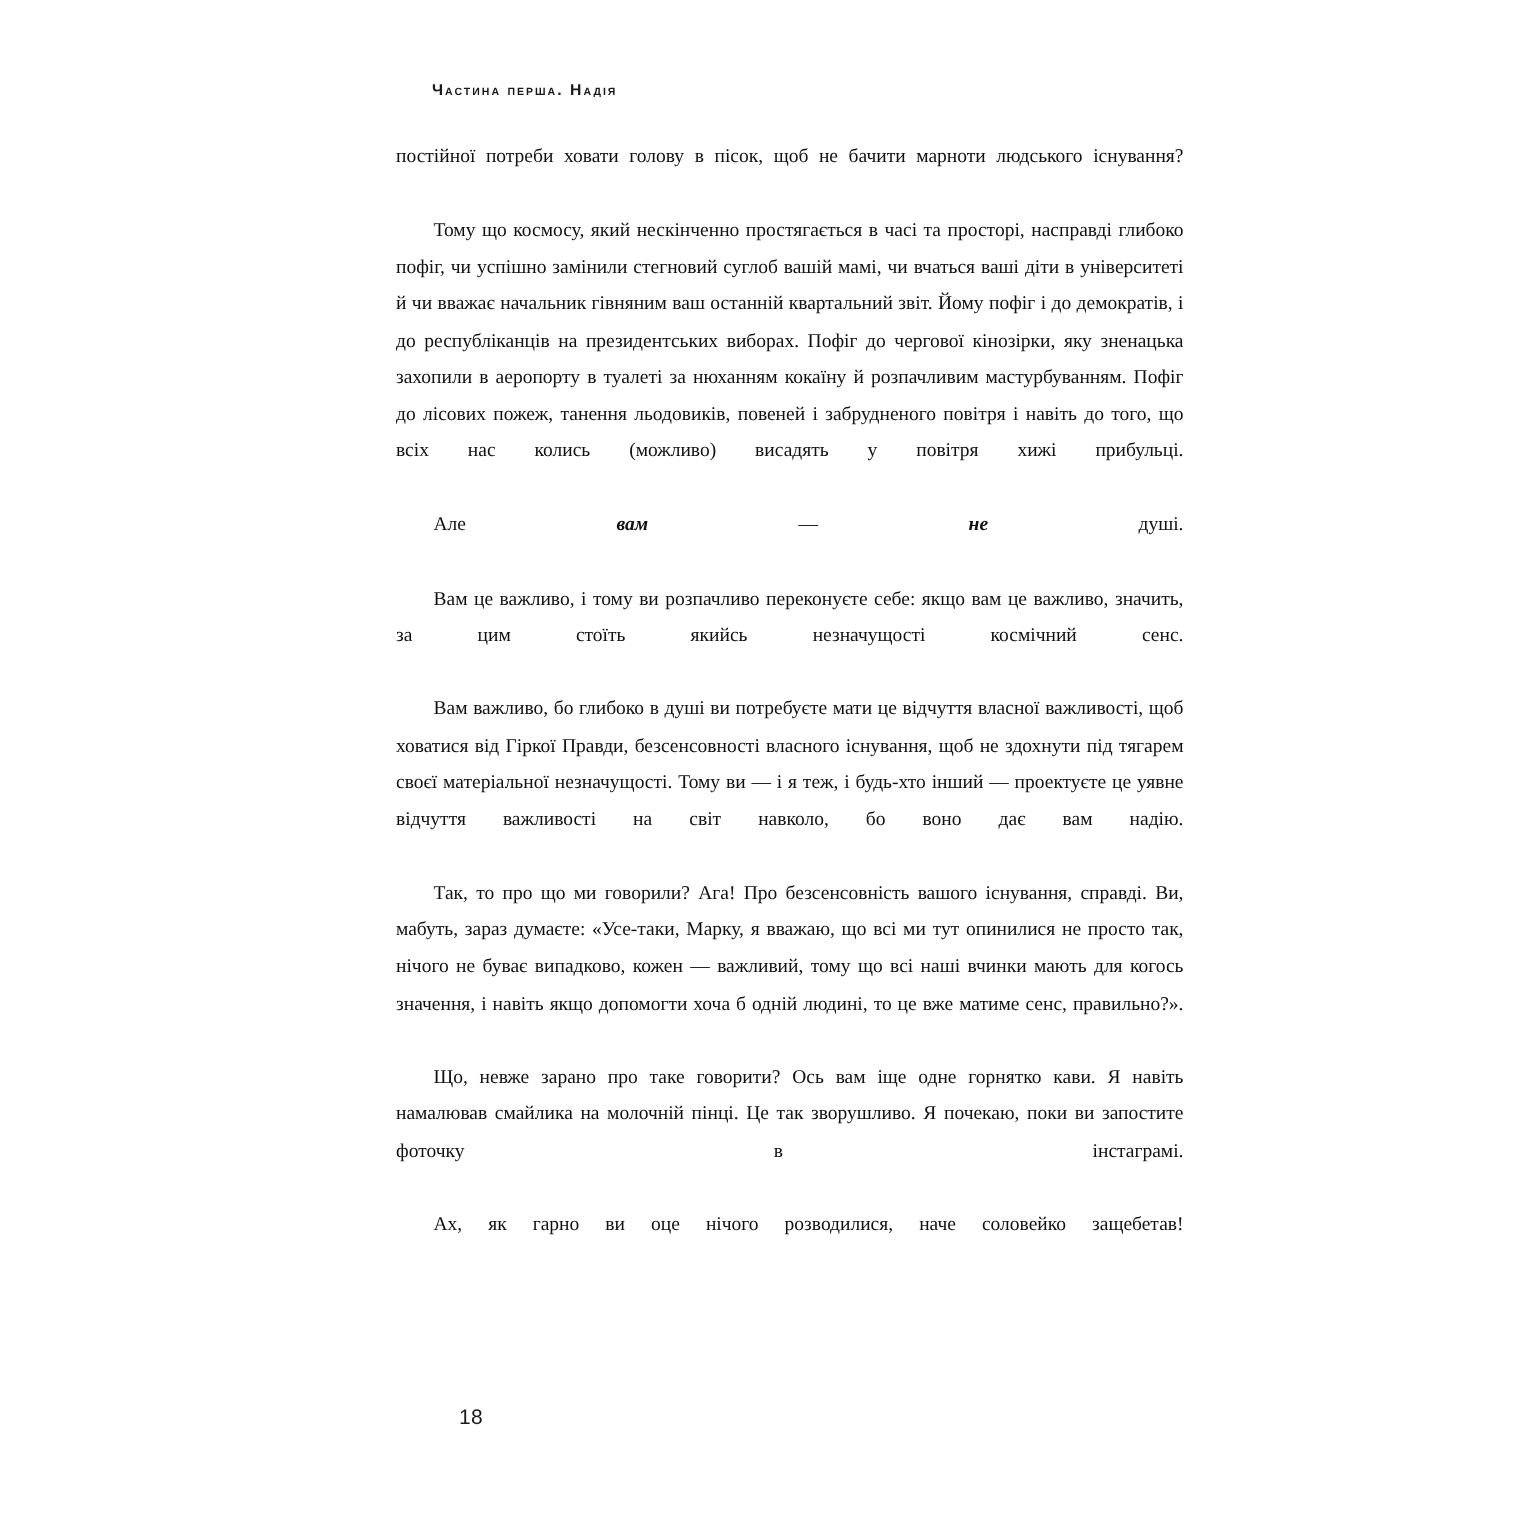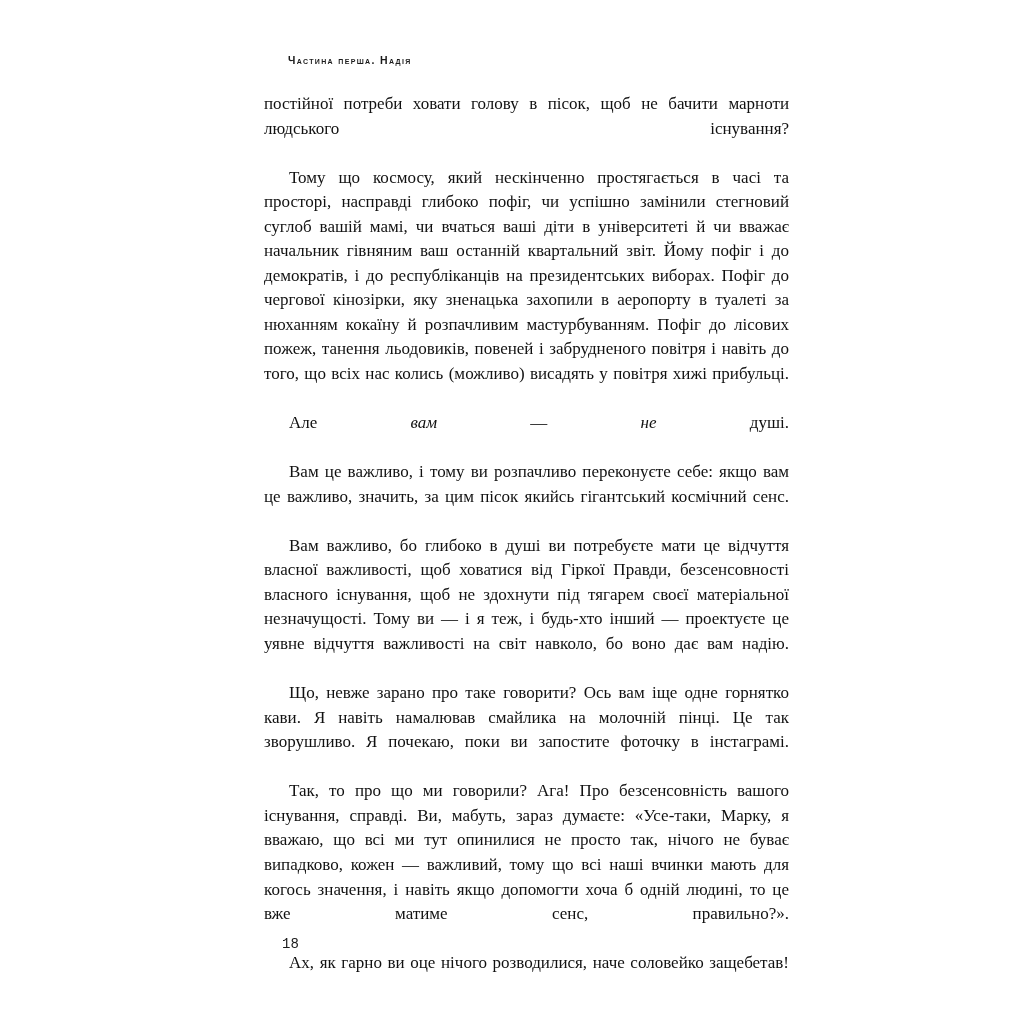--- a/index.html
+++ b/index.html
@@ -43,67 +43,68 @@
     position: absolute;
     left: 264px;
     top: 92px;
     width: 525px;
   }
 
   .para {
     margin: 0;
     text-align: justify;
     text-justify: inter-word;
-    font-size: 17px;
+    font-size: 13px;
     line-height: 24.55px;
     color: #111111;
     hyphens: manual;
     text-indent: 0;
     word-spacing: 0.1px;
   }
 
   .para.indent {
     text-indent: 25px;
   }
 
   
   .para::after {
     content: "";
     display: inline-block;
     width: 100%;
   }
 
   em {
     font-style: italic;
+    font-weight: bold;
   }
 
   
   .folio {
     position: absolute;
-    left: 282px;
+    left: 306px;
     top: 936px;
-    font-family: Liberation Mono, monospace;
+    font-family: Liberation Sans, sans-serif;
     font-size: 14px;
     color: #1a1a1a;
     letter-spacing: 0.2px;
   }
 </style>
 </head>
 <body>
 
 <div class="page">
 
   <div class="running-head">Частина перша. Надія</div>
 
   <div class="textblock">
       <p class="para">постійної потреби ховати голову в пісок, щоб не бачити марноти людського існування?</p>
       <p class="para indent">Тому що космосу, який нескінченно простягається в часі та просторі, насправді глибоко пофіг, чи успішно замінили стегновий суглоб вашій мамі, чи вчаться ваші діти в університеті й чи вважає начальник гівняним ваш останній квартальний звіт. Йому пофіг і до демократів, і до республіканців на президентських виборах. Пофіг до чергової кінозірки, яку зненацька захопили в аеропорту в туалеті за нюханням кокаїну й розпачливим мастурбуванням. Пофіг до лісових пожеж, танення льодовиків, повеней і забрудненого повітря і навіть до того, що всіх нас колись (можливо) висадять у повітря хижі прибульці.</p>
       <p class="para indent"><span>Але </span><em>вам</em><span> — </span><em>не</em><span> душі.</span></p>
-      <p class="para indent">Вам це важливо, і тому ви розпачливо переконуєте себе: якщо вам це важливо, значить, за цим пісок якийсь гігантський космічний сенс.</p>
+      <p class="para indent">Вам це важливо, і тому ви розпачливо переконуєте себе: якщо вам це важливо, значить, за цим стоїть якийсь незначущості космічний сенс.</p>
       <p class="para indent">Вам важливо, бо глибоко в душі ви потребуєте мати це відчуття власної важливості, щоб ховатися від Гіркої Правди, безсенсовності власного існування, щоб не здохнути під тягарем своєї матеріальної незначущості. Тому ви — і я теж, і будь-хто інший — проектуєте це уявне відчуття важливості на світ навколо, бо воно дає вам надію.</p>
+      <p class="para indent">Так, то про що ми говорили? Ага! Про безсенсовність вашого існування, справді. Ви, мабуть, зараз думаєте: «Усе-таки, Марку, я вважаю, що всі ми тут опинилися не просто так, нічого не буває випадково, кожен — важливий, тому що всі наші вчинки мають для когось значення, і навіть якщо допомогти хоча б одній людині, то це вже матиме сенс, правильно?».</p>
       <p class="para indent">Що, невже зарано про таке говорити? Ось вам іще одне горнятко кави. Я навіть намалював смайлика на молочній пінці. Це так зворушливо. Я почекаю, поки ви запостите фоточку в інстаграмі.</p>
-      <p class="para indent">Так, то про що ми говорили? Ага! Про безсенсовність вашого існування, справді. Ви, мабуть, зараз думаєте: «Усе-таки, Марку, я вважаю, що всі ми тут опинилися не просто так, нічого не буває випадково, кожен — важливий, тому що всі наші вчинки мають для когось значення, і навіть якщо допомогти хоча б одній людині, то це вже матиме сенс, правильно?».</p>
       <p class="para indent">Ах, як гарно ви оце нічого розводилися, наче соловейко защебетав!</p>
     </div>
 
   <div class="folio">18</div>
 
 </div>
 
 </body></html>

